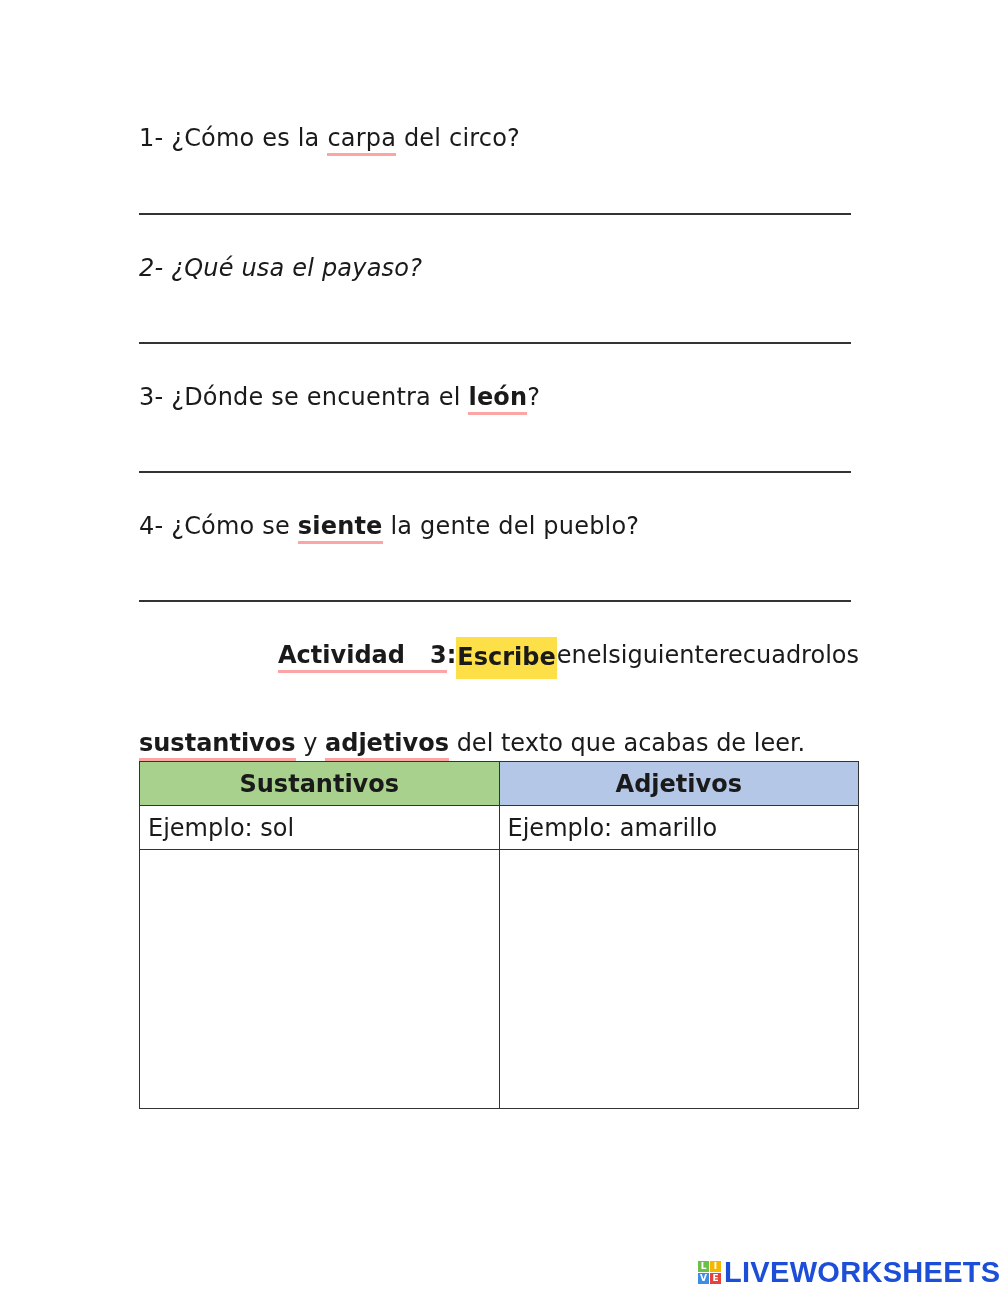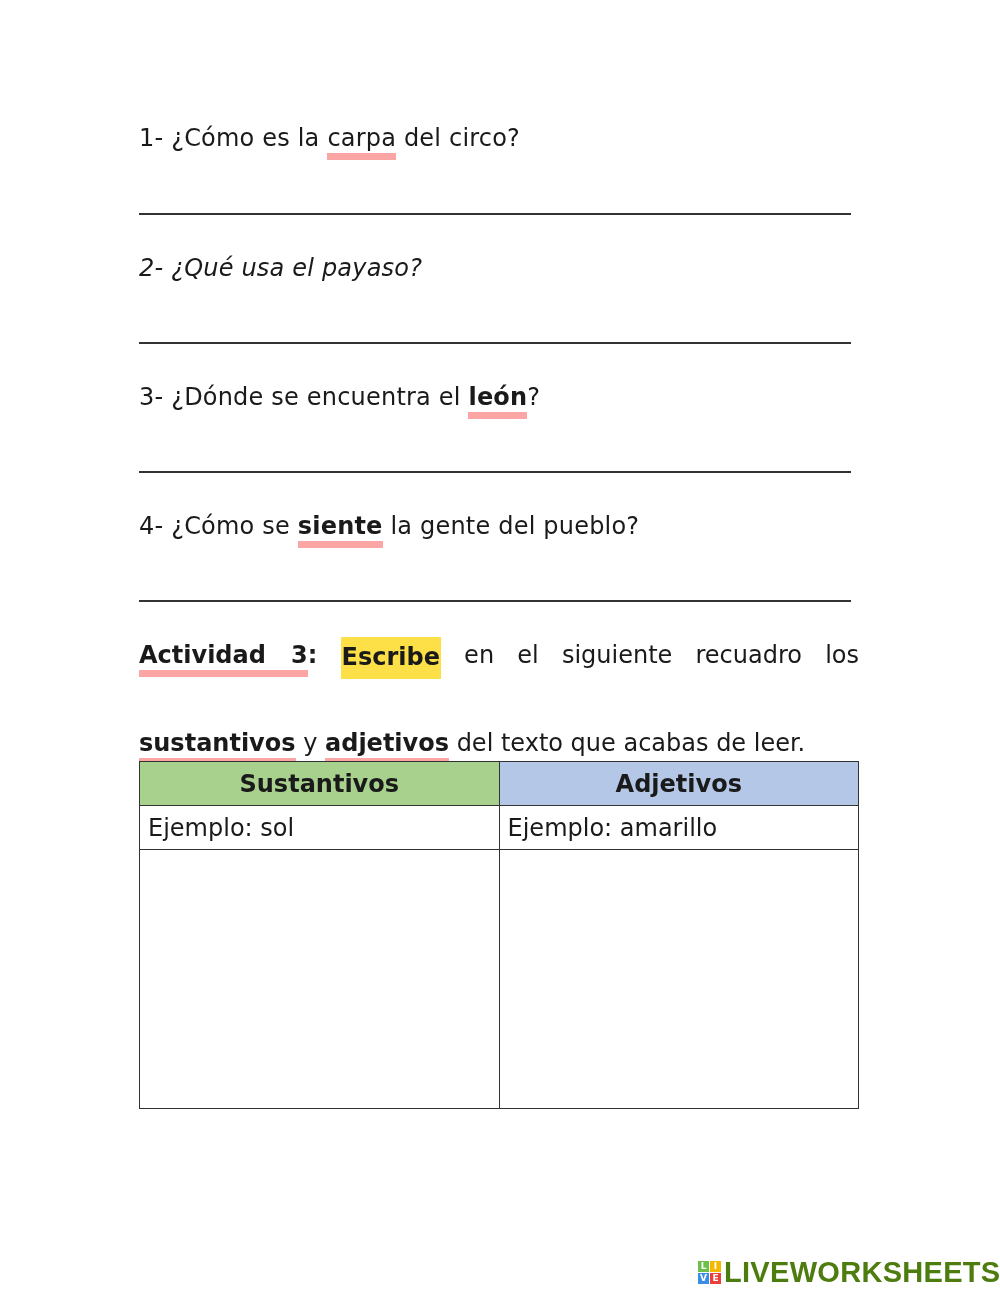--- a/index.html
+++ b/index.html
@@ -8,31 +8,31 @@
 
     .question {
       position: absolute; left: 139px; font-size: 24px; line-height: 30px;
       white-space: nowrap; letter-spacing: 0.2px;
     }
     .answer-line {
       position: absolute; left: 139px; width: 712px; height: 2px; background: #333;
     }
     .ul-red {
       text-decoration: none;
-      border-bottom: 7px solid #fca5a5;
+      border-bottom: 3px solid #fca5a5;
       padding-bottom: 1px;
     }
     .bold { font-weight: bold; }
 
     .activity-line {
       position: absolute; left: 139px; width: 720px; font-size: 24px; line-height: 36px;
       white-space: nowrap;
     }
     .activity-line.justify {
-      display: flex; justify-content: space-between;
+      display: flex; justify-content: flex-end;
     }
     .hl-yellow { background: #fde047; padding: 2px 1px 4px 1px; }
 
     table.words {
       position: absolute; left: 139px; top: 761px; width: 720px;
       border-collapse: collapse; font-size: 24px;
     }
     table.words td, table.words th {
       border: 1px solid #333; height: 44px; padding: 0 8px;
     }
@@ -47,21 +47,21 @@
     }
     .logo-grid {
       display: grid; grid-template-columns: 11px 11px; grid-template-rows: 11px 11px; gap: 1px;
       margin-right: 3px;
     }
     .logo-grid span {
       font-size: 9px; color: #fff; font-weight: bold; display: flex; align-items: center; justify-content: center;
       font-family: "DejaVu Sans", sans-serif; line-height: 1;
     }
     .logo-text {
-      font-family: "Liberation Sans", sans-serif; font-weight: bold; font-size: 29px; color: #4d7c0f;
+      font-family: "Liberation Sans", sans-serif; font-weight: bold; font-size: 29px; color: #1d4ed8;
       letter-spacing: 0.3px;
     }
   </style>
 </head>
 <body>
 
 <div class="question" style="top:123px;">
   <span>1-</span>
   <span>¿Cómo es la </span><span class="ul-red">carpa</span><span> del circo?</span>
 </div>

